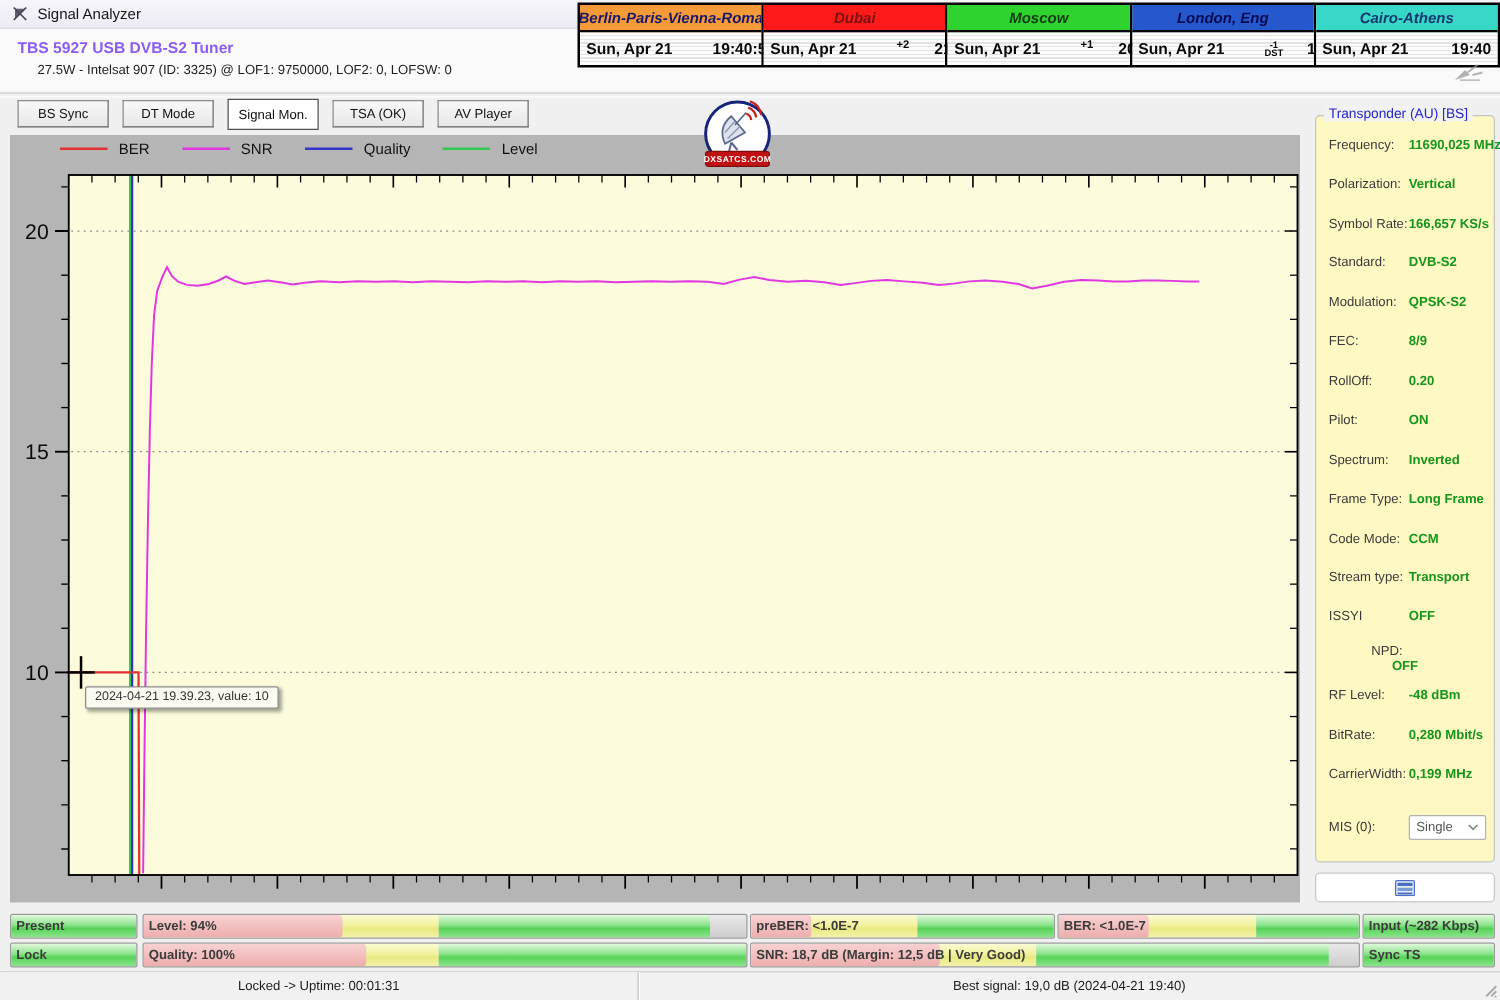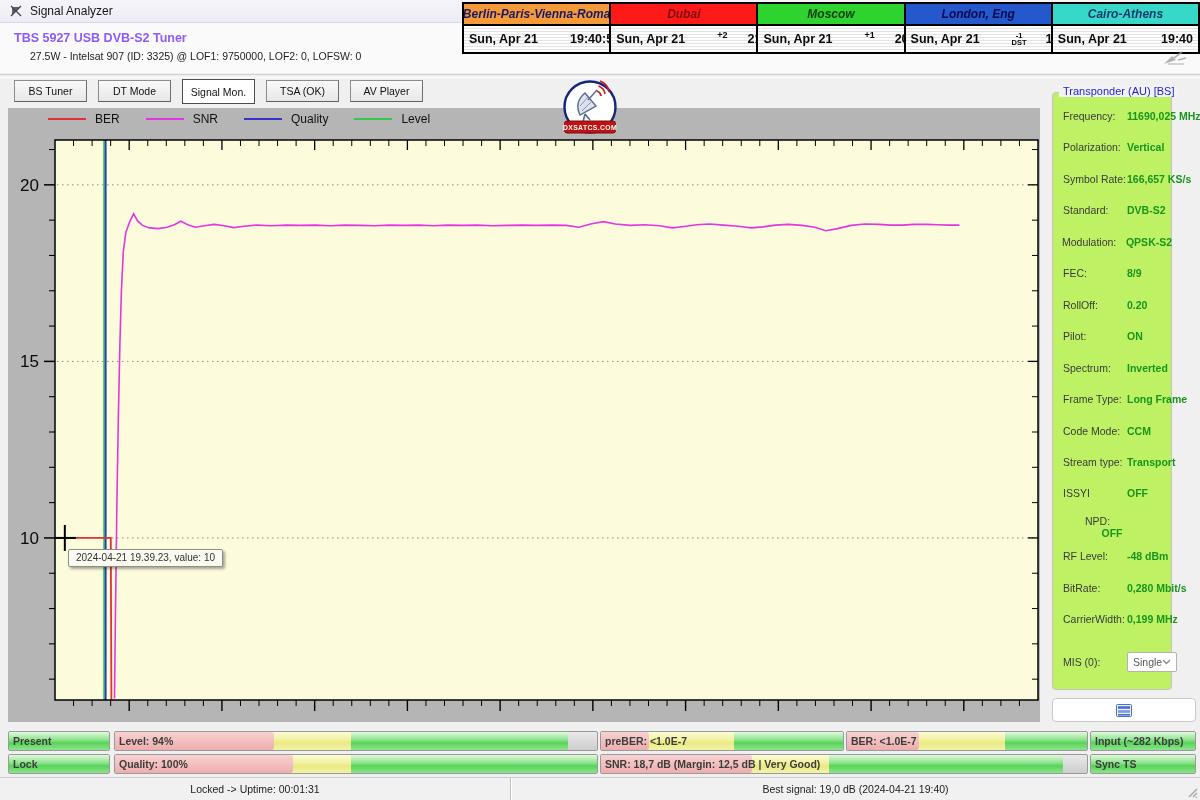--- a/index.html
+++ b/index.html
@@ -35,21 +35,21 @@
   .watermark{position:absolute;top:50px;left:1162px;z-index:7;opacity:.75;}
   
   .chart-panel{position:absolute;top:108px;left:8px;width:1032px;height:614px;background:#b5b5b5;}
   .legend{position:absolute;top:4px;left:40px;display:flex;gap:26px;align-items:center;z-index:2;}
   .legend-item{display:flex;align-items:center;gap:9px;font-size:12px;color:#111;}
   .legend-swatch{width:38px;height:0;border-top:2px solid;}
   .chart-svg{position:absolute;left:0;top:0;}
   .chart-tooltip{position:absolute;left:60px;top:441px;background:#fafaf1;border:1px solid #8e8e8e;border-radius:2px;
                  box-shadow:2px 2px 3px rgba(0,0,0,.35);font-size:10px;color:#333;padding:2px 7px 3px;white-space:nowrap;z-index:3;}
   
-  .sidebar{position:absolute;top:92px;left:1052px;width:120px;height:598px;background:#bef264;
+  .sidebar{position:absolute;top:92px;left:1052px;width:144px;height:598px;background:#fef9c3;
            border:1px solid #c4c4c4;border-radius:4px;box-sizing:border-box;}
   .sidebar-title{position:absolute;top:-8px;left:6px;background:#f2f2f2;padding:0 4px;font-size:11px;color:#2424cc;white-space:nowrap;}
   .tp-row{position:absolute;left:0;width:100%;height:20px;display:flex;align-items:center;}
   .tp-label{margin-left:10px;width:64px;flex:none;font-size:10.5px;color:#3a3a3a;white-space:nowrap;}
   .tp-value{font-size:10.5px;font-weight:bold;color:#18951c;white-space:nowrap;}
   .mis-select{width:62px;height:20px;background:#fff;border:1px solid #b2b2b2;border-radius:2px;box-sizing:border-box;
               display:flex;align-items:center;justify-content:space-between;padding:0 5px;font-size:10.5px;color:#555;cursor:pointer;}
   .sidebar-btn{position:absolute;top:698px;left:1052px;width:144px;height:24px;background:#fff;border:1px solid #c8c8c8;
                border-radius:4px;display:flex;align-items:center;justify-content:center;cursor:pointer;box-sizing:border-box;}
   
@@ -137,21 +137,21 @@
       </div>
     </div>
 
   <svg class="watermark" width="26" height="16" viewBox="0 0 26 16">
     <path d="M2 14 L10 6 L14 10 Z" fill="#9a9a9a"></path>
     <path d="M12 8 L20 2 M16 10 L24 8" stroke="#9a9a9a" stroke-width="1.6"></path>
     <path d="M6 14 L22 14" stroke="#b0b0b0" stroke-width="1.4"></path>
   </svg>
 
   <div class="tabs">
-      <button class="tab">BS Tuner</button>
+      <button class="tab">BS Sync</button>
       <button class="tab">DT Mode</button>
       <button class="tab active">Signal Mon.</button>
       <button class="tab">TSA (OK)</button>
       <button class="tab">AV Player</button>
     </div>
 
   <div class="logo">
     <svg width="58" height="58" viewBox="0 0 58 58">
       <circle cx="29" cy="27" r="25.5" fill="#ffffff" stroke="#16247a" stroke-width="2.4"></circle>
       <path d="M19 35 Q13 22 24 13 L35 26 Z" fill="#dde2ec" stroke="#5a6890" stroke-width="1.4"></path>
@@ -359,21 +359,21 @@
           <span class="tp-value">Vertical</span>
         </div>
         <div class="tp-row" style="top: 75.9px;">
           <span class="tp-label">Symbol Rate:</span>
           <span class="tp-value">166,657 KS/s</span>
         </div>
         <div class="tp-row" style="top: 107.35px;">
           <span class="tp-label">Standard:</span>
           <span class="tp-value">DVB-S2</span>
         </div>
-        <div class="tp-row" style="top: 138.8px; justify-content: center;">
+        <div class="tp-row" style="top: 138.8px;">
           <span class="tp-label">Modulation:</span>
           <span class="tp-value">QPSK-S2</span>
         </div>
         <div class="tp-row" style="top: 170.25px;">
           <span class="tp-label">FEC:</span>
           <span class="tp-value">8/9</span>
         </div>
         <div class="tp-row" style="top: 201.7px;">
           <span class="tp-label">RollOff:</span>
           <span class="tp-value">0.20</span>

